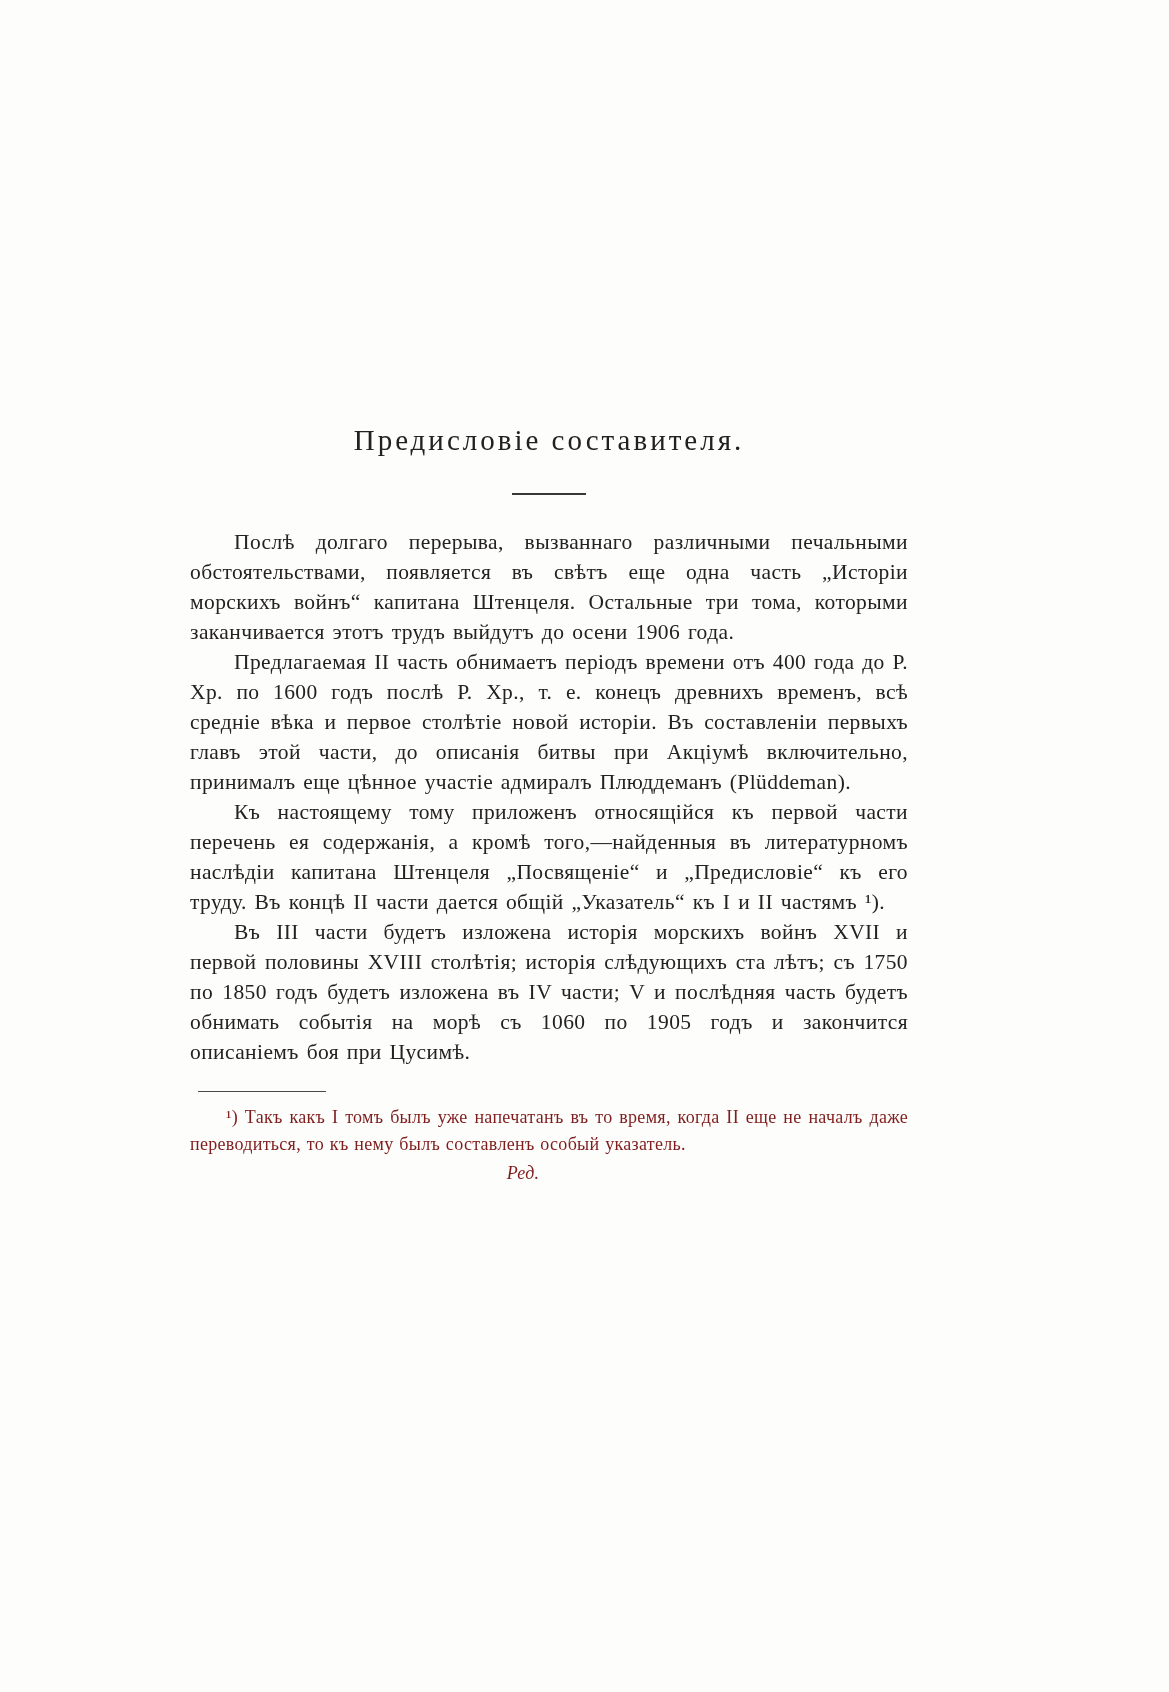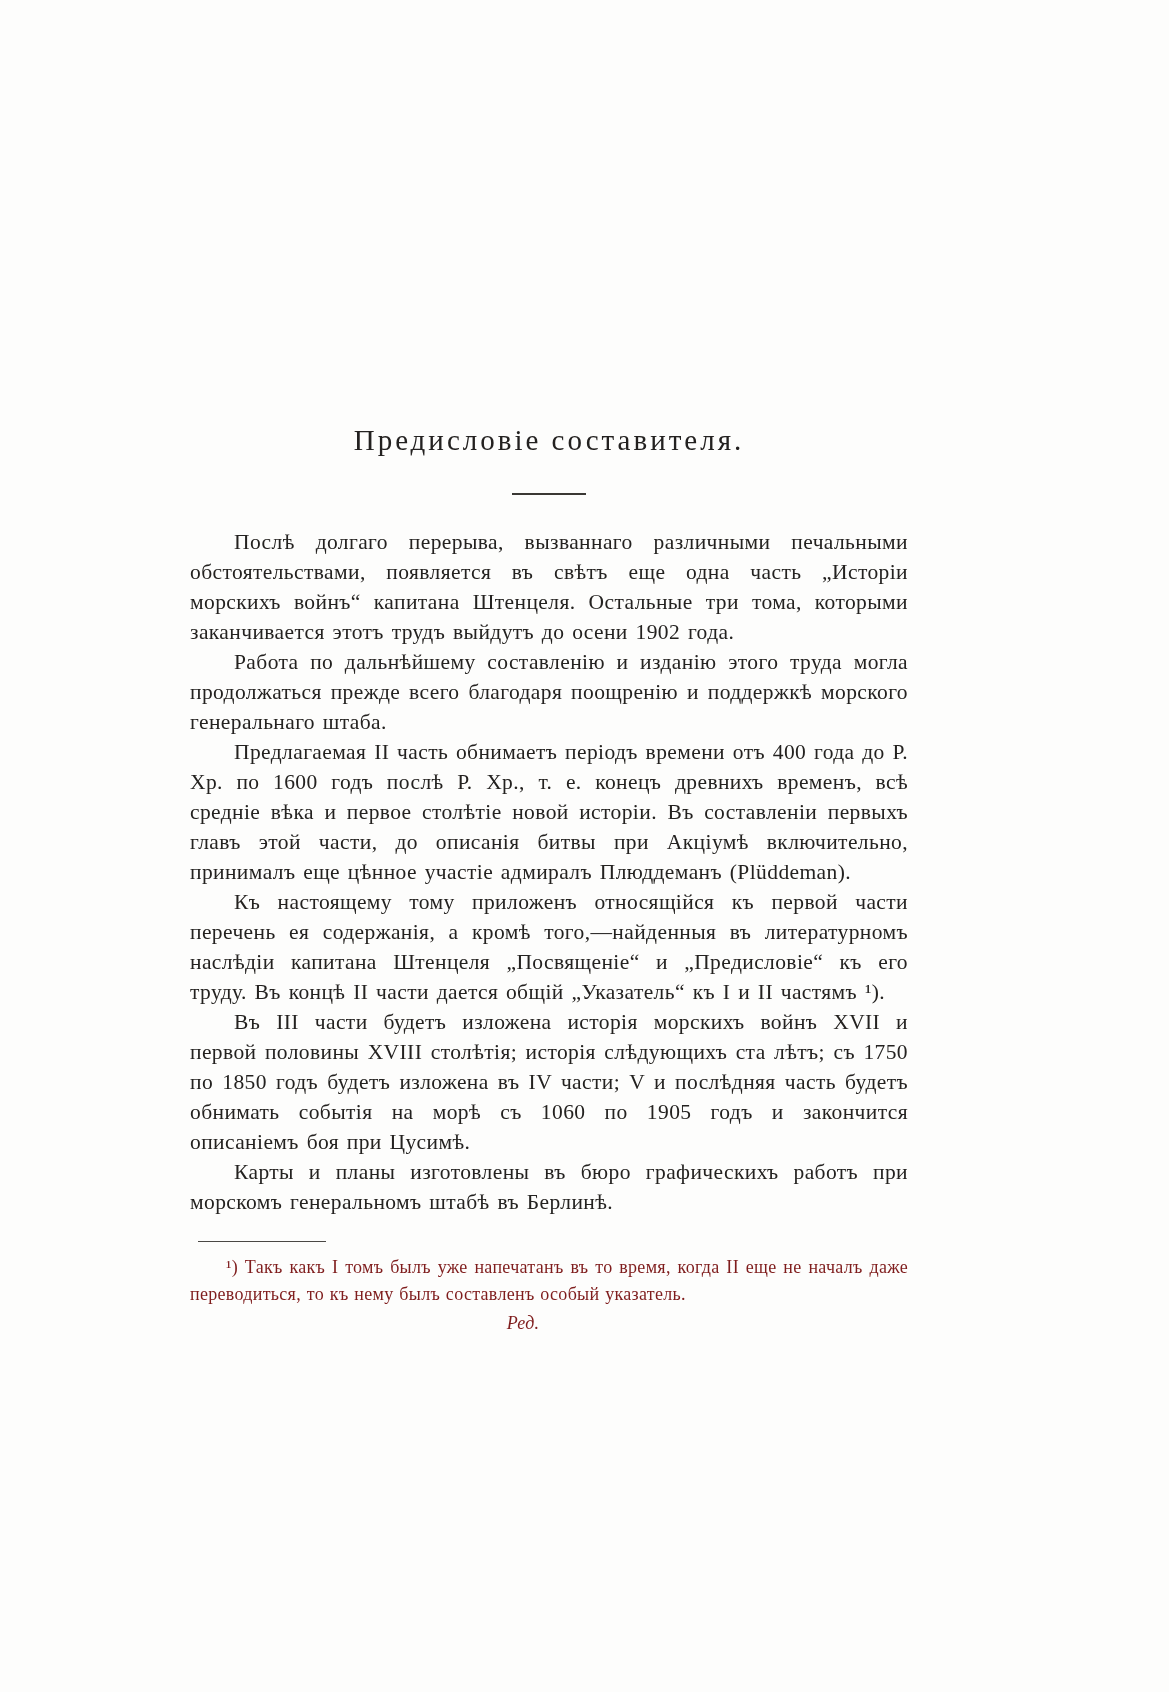--- a/index.html
+++ b/index.html
@@ -76,26 +76,24 @@
 <body>
 
 <div class="page">
   <div class="content">
 
     <h1 class="title">Предисловіе составителя.</h1>
 
     <div class="title-rule"></div>
 
     <div class="body-text">
-      <p>Послѣ долгаго перерыва, вызваннаго различными печальными обстоятельствами, появляется въ свѣтъ еще одна часть „Исторіи морскихъ войнъ“ капитана Штенцеля. Остальные три тома, которыми заканчивается этотъ трудъ выйдутъ до осени 1902 года.</p>
-      <p>Работа по дальнѣйшему составленію и изданію этого труда могла продолжаться прежде всего благодаря поощренію и поддержкѣ морского генеральнаго штаба.</p>
+      <p>Послѣ долгаго перерыва, вызваннаго различными печальными обстоятельствами, появляется въ свѣтъ еще одна часть „Исторіи морскихъ войнъ“ капитана Штенцеля. Остальные три тома, которыми заканчивается этотъ трудъ выйдутъ до осени 1906 года.</p>
       <p>Предлагаемая II часть обнимаетъ періодъ времени отъ 400 года до Р. Хр. по 1600 годъ послѣ Р. Хр., т. е. конецъ древнихъ временъ, всѣ средніе вѣка и первое столѣтіе новой исторіи. Въ составленіи первыхъ главъ этой части, до описанія битвы при Акціумѣ включительно, принималъ еще цѣнное участіе адмиралъ Плюддеманъ (Plüddeman).</p>
       <p>Къ настоящему тому приложенъ относящійся къ первой части перечень ея содержанія, а кромѣ того,—найденныя въ литературномъ наслѣдіи капитана Штенцеля „Посвященіе“ и „Предисловіе“ къ его труду. Въ концѣ II части дается общій „Указатель“ къ I и II частямъ ¹).</p>
       <p>Въ III части будетъ изложена исторія морскихъ войнъ XVII и первой половины XVIII столѣтія; исторія слѣдующихъ ста лѣтъ; съ 1750 по 1850 годъ будетъ изложена въ IV части; V и послѣдняя часть будетъ обнимать событія на морѣ съ 1060 по 1905 годъ и закончится описаніемъ боя при Цусимѣ.</p>
-      <p>Карты и планы изготовлены въ бюро графическихъ работъ при морскомъ генеральномъ штабѣ въ Берлинѣ.</p>
     </div>
 
     <div class="footnote-rule"></div>
 
     <div class="footnote">
       <p class="footnote-text">¹) Такъ какъ I томъ былъ уже напечатанъ въ то время, когда II еще не началъ даже переводиться, то къ нему былъ составленъ особый указатель.</p>
       <p class="signature">Ред.</p>
     </div>
 
   </div>

